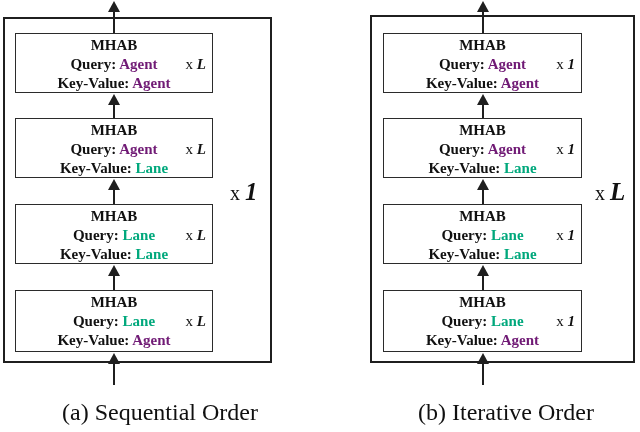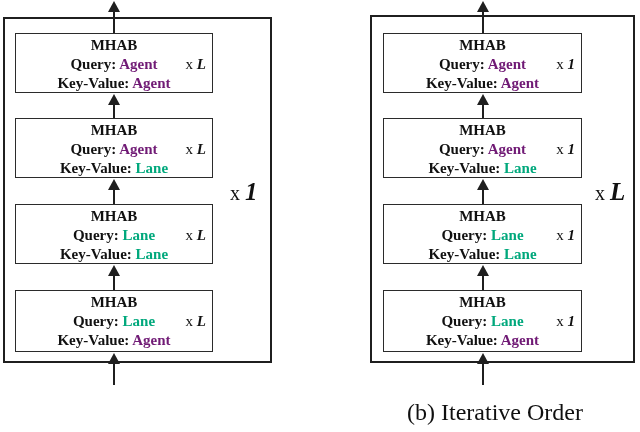--- a/index.html
+++ b/index.html
@@ -131,20 +131,21 @@
   <div class="arrow" style="left:108px; top:353px;">
     <div class="head"></div>
       <div class="shaft" style="height:22px;"></div>
   </div>
 
   <div class="outer-repeat" style="left:230px; top:178px;">
     <span>x</span>
     <span class="rep-val">1</span>
   </div>
 
+  <div class="caption" style="left:50px; top:399px;">(a) Sequential Order</div>
 
   <div class="outer-box" style="left:370px; top:15px; width:265px; height:348px;"></div>
 
   <div class="block" style="left:383px; top:33px; width:199px;">
     <div>MHAB</div>
     <div class="block-line">
       <span>Query:</span>
       <span class="val" data-color="agent">Agent</span>
     </div>
     <div class="block-line">
@@ -224,15 +225,15 @@
   <div class="arrow" style="left:477px; top:353px;">
     <div class="head"></div>
       <div class="shaft" style="height:22px;"></div>
   </div>
 
   <div class="outer-repeat" style="left:595px; top:178px;">
     <span>x</span>
     <span class="rep-val">L</span>
   </div>
 
-  <div class="caption" style="left:385px; top:399px;">(b) Iterative Order</div>
+  <div class="caption" style="left:396px; top:399px;">(b) Iterative Order</div>
 
 </div>
 
 </body></html>

